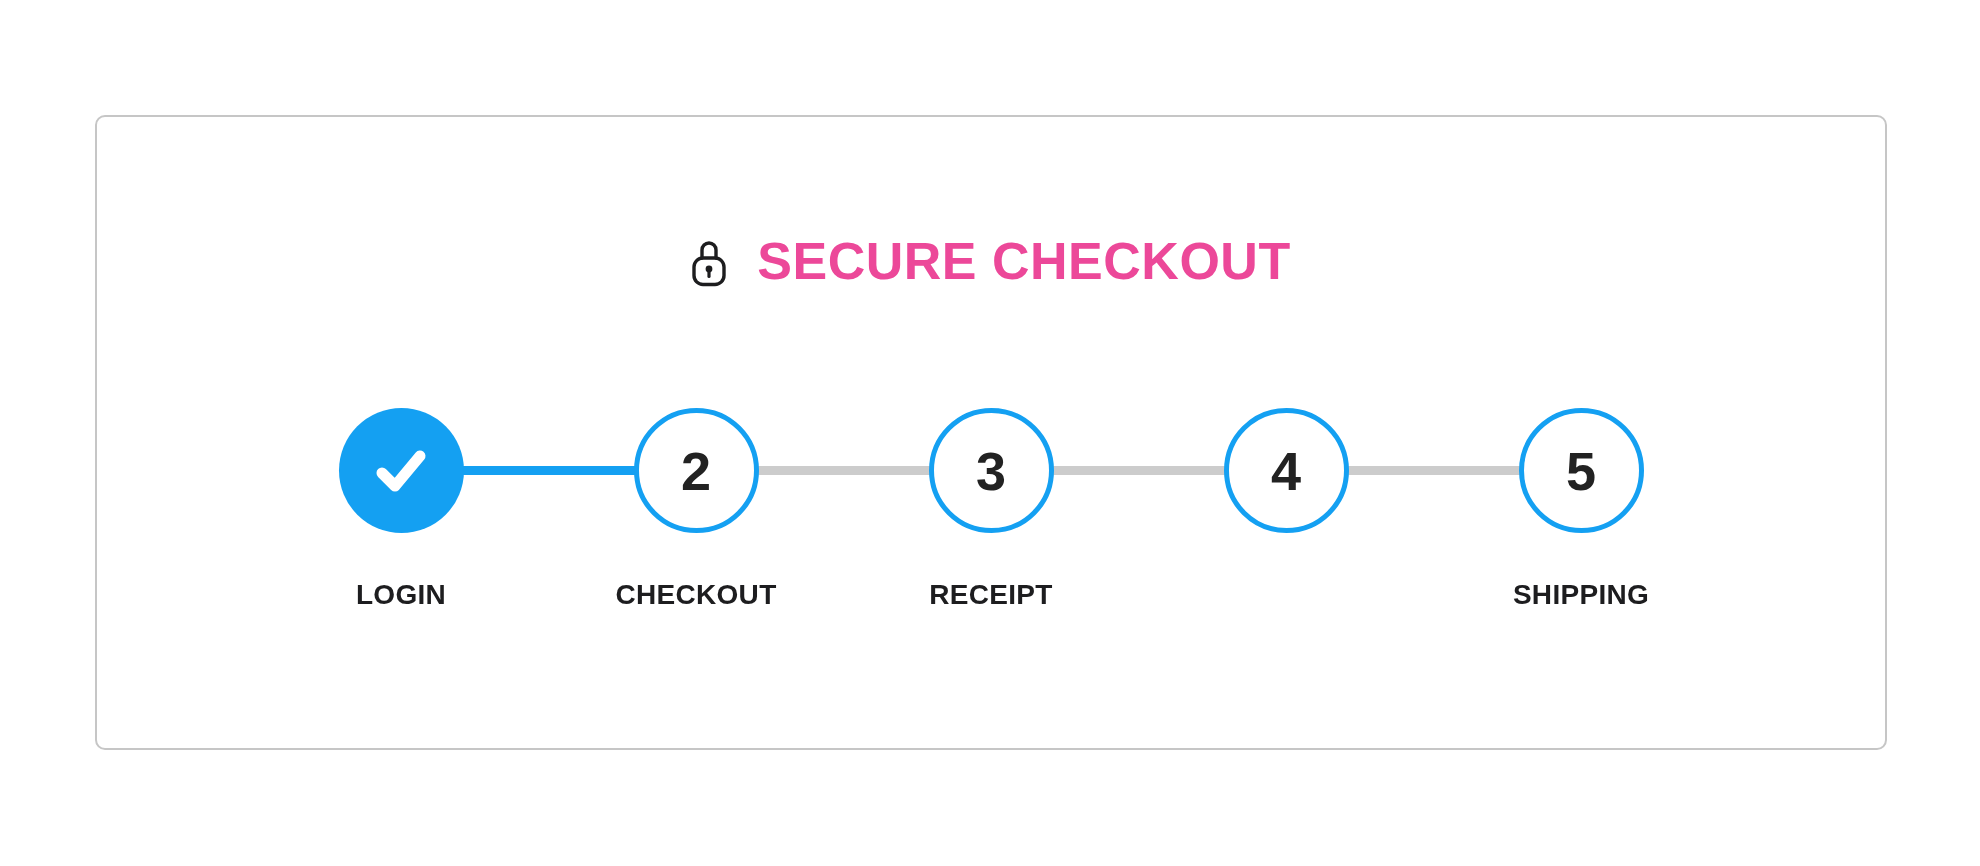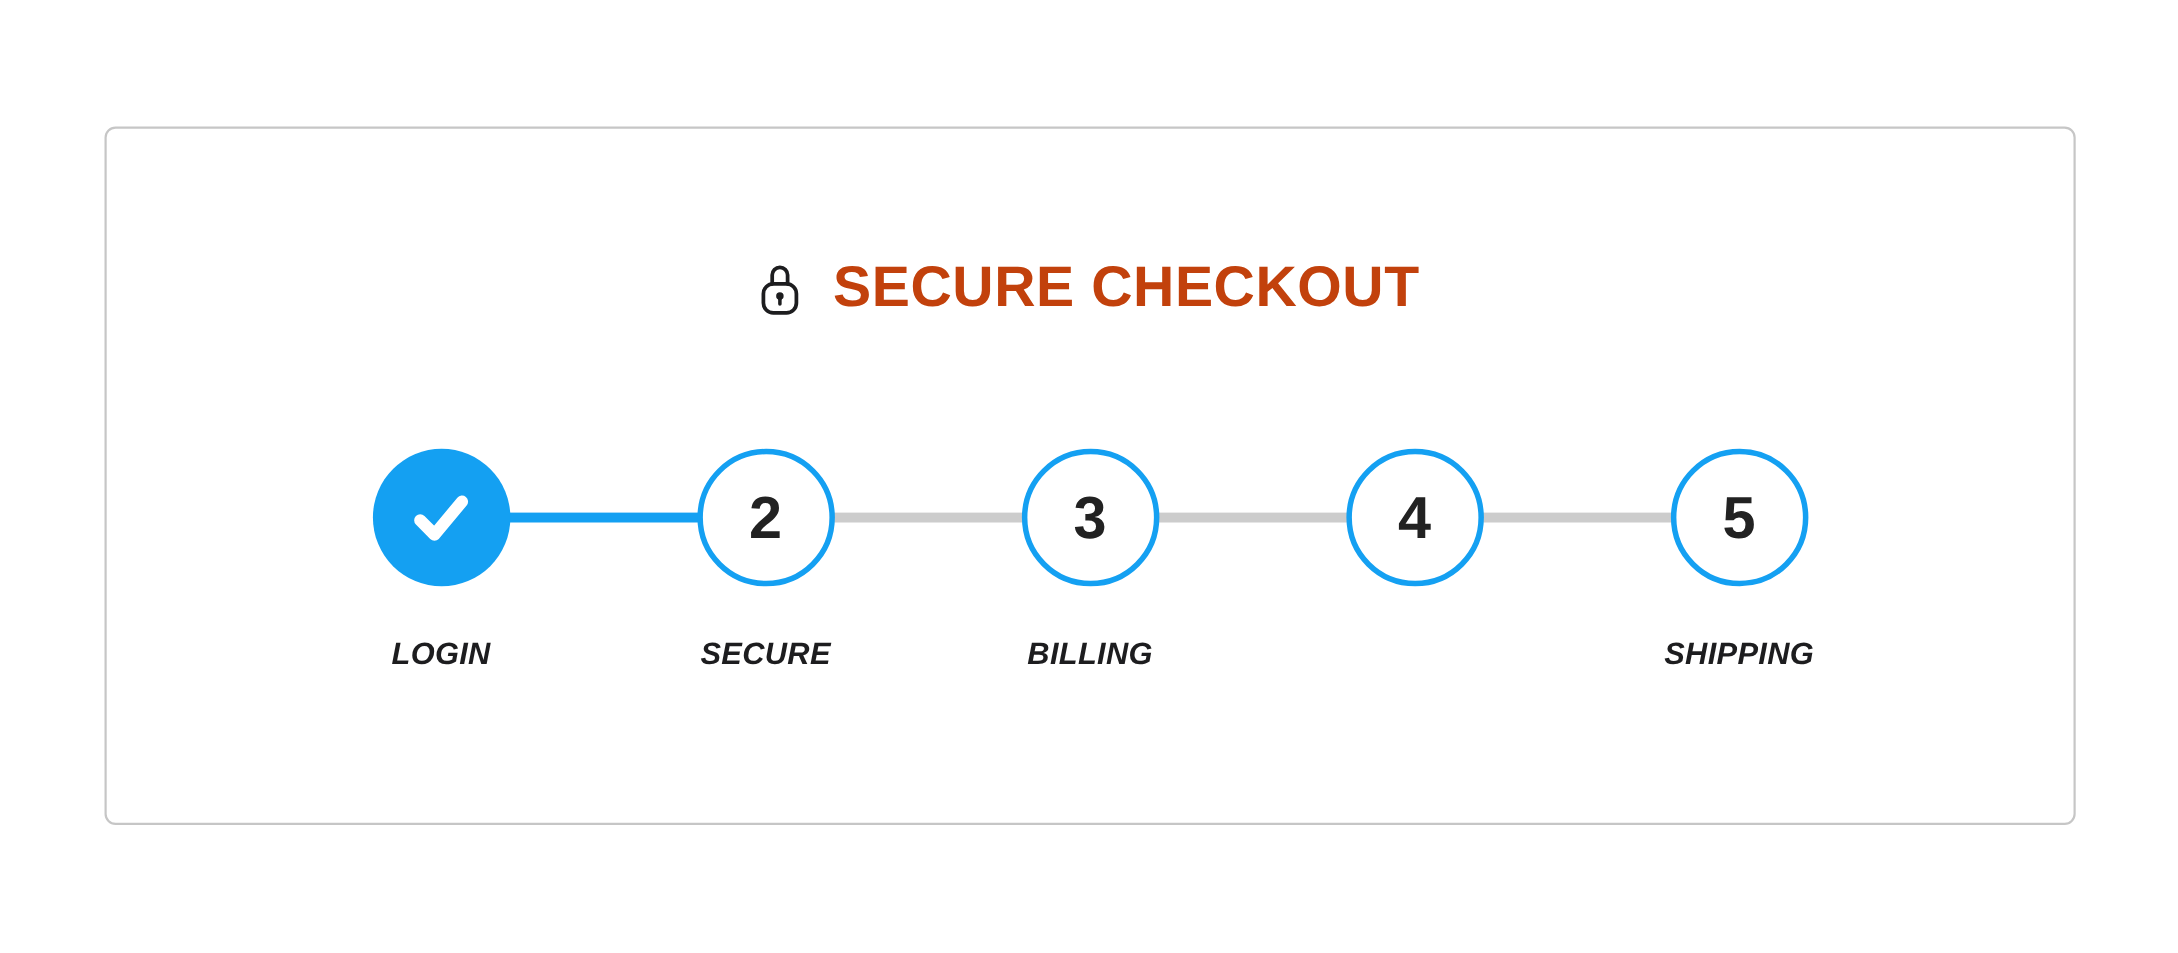--- a/index.html
+++ b/index.html
@@ -37,21 +37,21 @@
     display: inline-flex;
     width: 36px;
     height: 52px;
   }
   .lock svg { width: 36px; height: 52px; }
   .title {
     margin: 0;
     font-size: 52px;
     font-weight: 700;
     letter-spacing: 0.5px;
-    color: #c2410c;
+    color: #ec4899;
     line-height: 1.1;
   }
   .stepper {
     position: relative;
     width: 1475px;
     margin: 118px auto 0;
     height: 230px;
   }
   .connector-layer {
     position: absolute;
@@ -102,21 +102,20 @@
   .check { display: none; width: 62px; height: 62px; }
   .check svg { width: 62px; height: 62px; }
   .step.completed .check { display: inline-flex; }
   .label {
     margin-top: 46px;
     font-size: 28px;
     font-weight: 700;
     letter-spacing: 0.3px;
     color: #1d1d1f;
     white-space: nowrap;
-    font-style: italic;
   }
 </style>
 </head>
 <body>
 
 <div class="page">
   <div class="card">
 
     <div class="header">
       <span class="lock">
@@ -148,29 +147,29 @@
 
     </div>
     <div class="label">LOGIN</div>
   </div>
 
   <div class="step">
     <div class="circle">
 
       <span class="num">2</span>
     </div>
-    <div class="label">SECURE</div>
+    <div class="label">CHECKOUT</div>
   </div>
 
   <div class="step">
     <div class="circle">
 
       <span class="num">3</span>
     </div>
-    <div class="label">BILLING</div>
+    <div class="label">RECEIPT</div>
   </div>
 
   <div class="step">
     <div class="circle">
 
       <span class="num">4</span>
     </div>
   </div>
 
   <div class="step">

